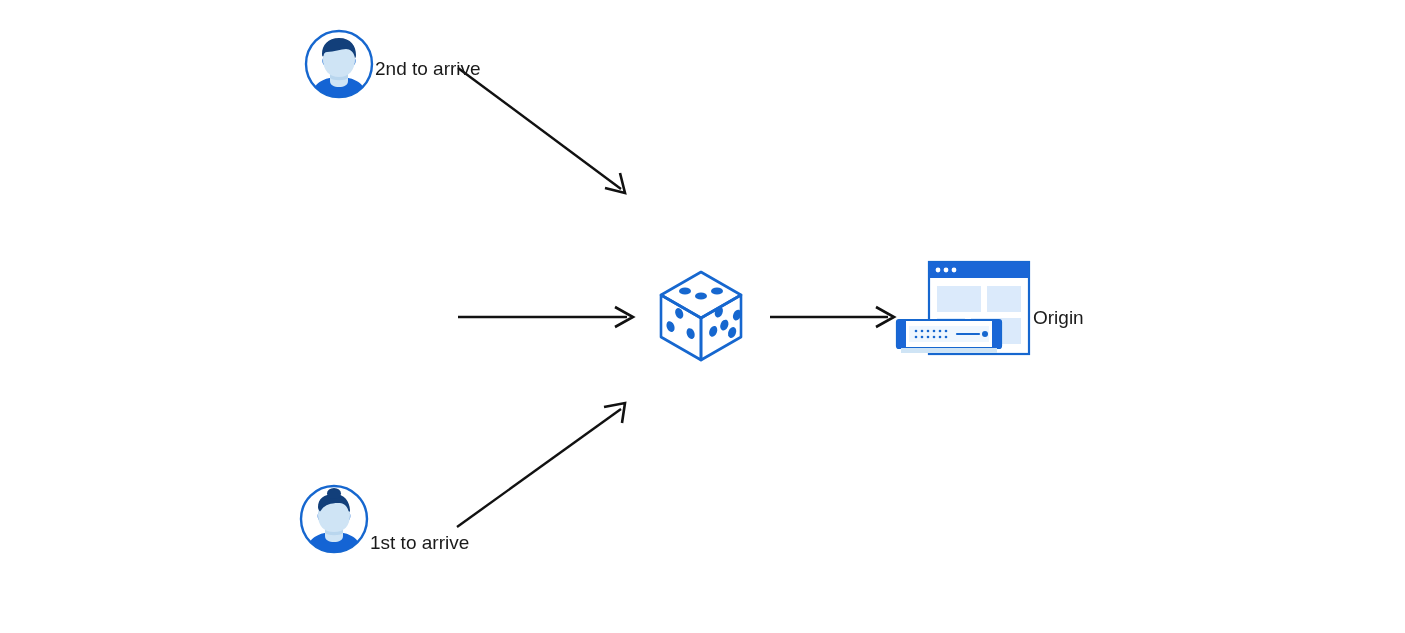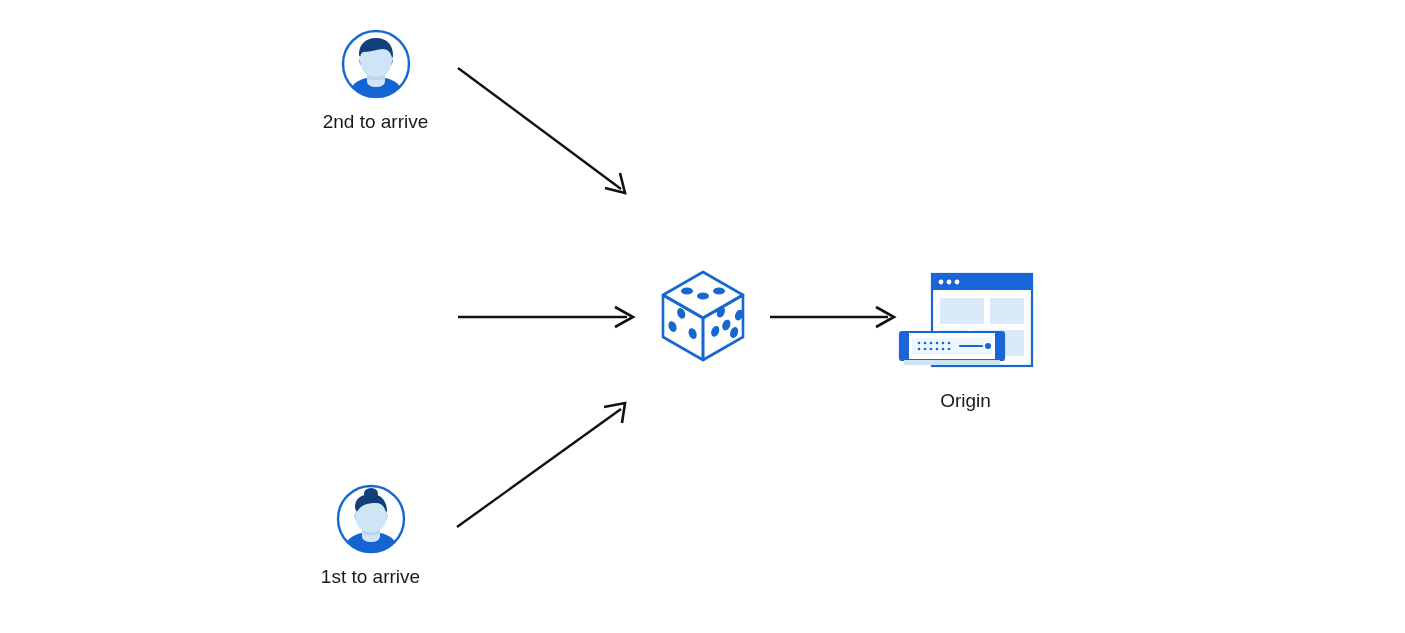--- a/index.html
+++ b/index.html
@@ -15,21 +15,21 @@
   #canvas {
     position: relative;
     width: 1405px;
     height: 633px;
     background: #ffffff;
     overflow: hidden;
   }
   .node {
     position: absolute;
     display: flex;
-    flex-direction: column;
+    flex-direction: row;
     align-items: center;
   }
   .node-icon {
     display: block;
     line-height: 0;
   }
   .node-label {
     margin-top: 10px;
     font-size: 19px;
     line-height: 24px;
@@ -42,23 +42,23 @@
     position: absolute;
     left: 0;
     top: 0;
     width: 1405px;
     height: 633px;
     pointer-events: none;
   }
   
   #node-user-1 { left: 303px; top: 28px; width: 145px; }
   #node-user-2 { left: 300px; top: 253px; width: 145px; }
-  #node-user-3 { left: 298px; top: 483px; width: 145px; }
+  #node-user-3 { left: 298px; top: 483px; width: 145px; align-items: flex-end; }
   #node-dice   { left: 655px; top: 266px; width: 95px; }
-  #node-origin { left: 893px; top: 270px; width: 145px; }
+  #node-origin { left: 893px; top: 258px; width: 145px; }
   #node-origin .node-label { margin-top: 14px; }
 </style>
 </head>
 <body>
 
 <div id="canvas">
 
   <svg class="arrow-layer" viewBox="0 0 1405 633" width="1405" height="633" aria-hidden="true">
     <g fill="none" stroke="#111111" stroke-width="2.4" stroke-linecap="butt" stroke-linejoin="miter">
 

